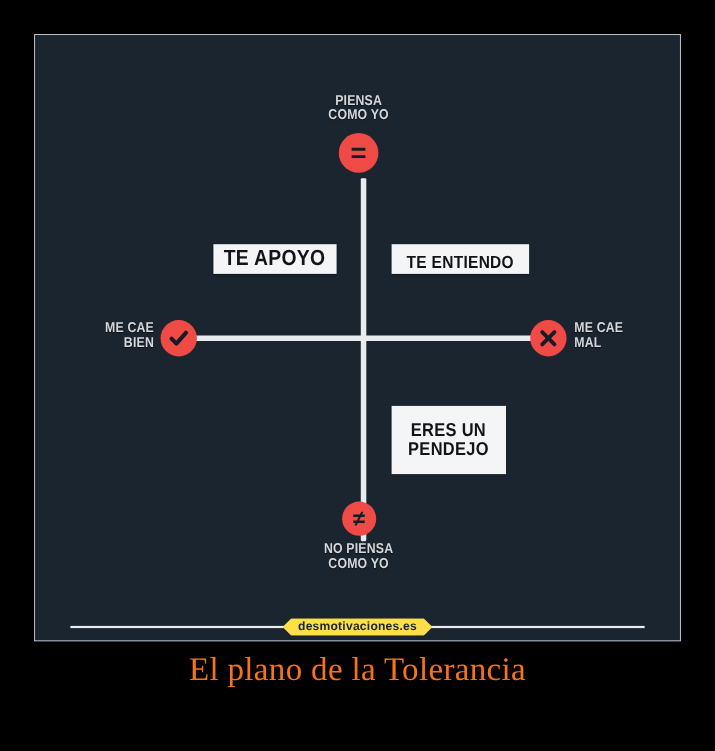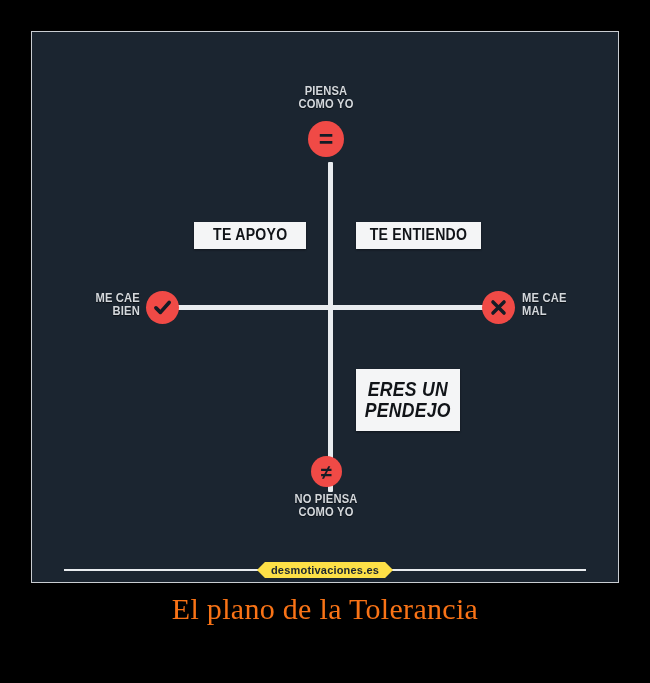--- a/index.html
+++ b/index.html
@@ -153,25 +153,25 @@
     justify-content: center;
     text-align: center;
     line-height: 1.06;
     letter-spacing: .3px;
     box-shadow: 0 1px 2px rgba(0,0,0,.45);
     white-space: pre-line;
     box-sizing: border-box;
   }
   .qbox span { display: block; transform: scaleX(.88); }
 
-  .box-apoyo    { left: 162px; top: 190px;  width: 112px; height: 27px; font-size: 16px; }
-  .box-entiendo { left: 324px; top: 190px;  width: 125px; height: 27px; font-size: 16px; }
+  .box-apoyo    { left: 162px; top: 190px;  width: 112px; height: 27px; font-size: 20px; }
+  .box-entiendo { left: 324px; top: 190px;  width: 125px; height: 27px; font-size: 16px; align-items: flex-end; }
   .box-tolero   { left: 243px; top: 261px;  width: 114px; height: 29px; font-size: 17px; z-index: 5; }
   .box-respeto  { left: 162px; top: 334px;  width: 112px; height: 27px; font-size: 16px; }
-  .box-pendejo  { left: 324px; top: 337px;  width: 104px; height: 62px; font-size: 20px; font-style: italic; }
+  .box-pendejo  { left: 324px; top: 337px;  width: 104px; height: 62px; font-size: 17px; }
 
   
   .watermark {
     position: absolute;
     left: 0;
     right: 0;
     top: 527px;
     height: 22px;
     display: flex;
     align-items: center;

